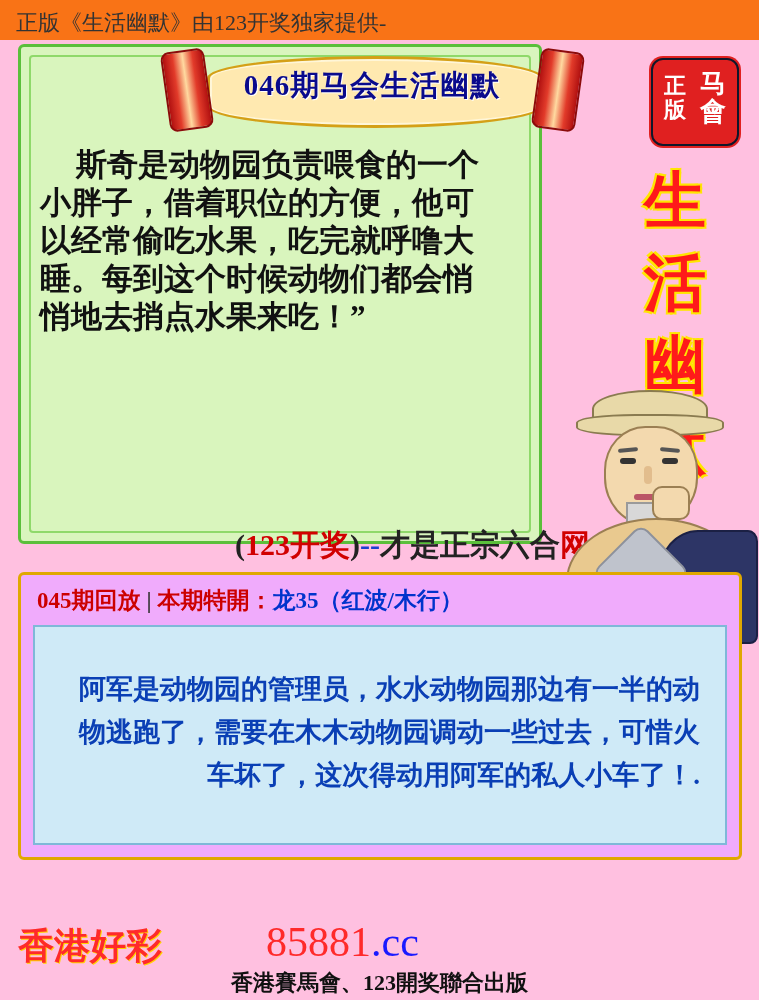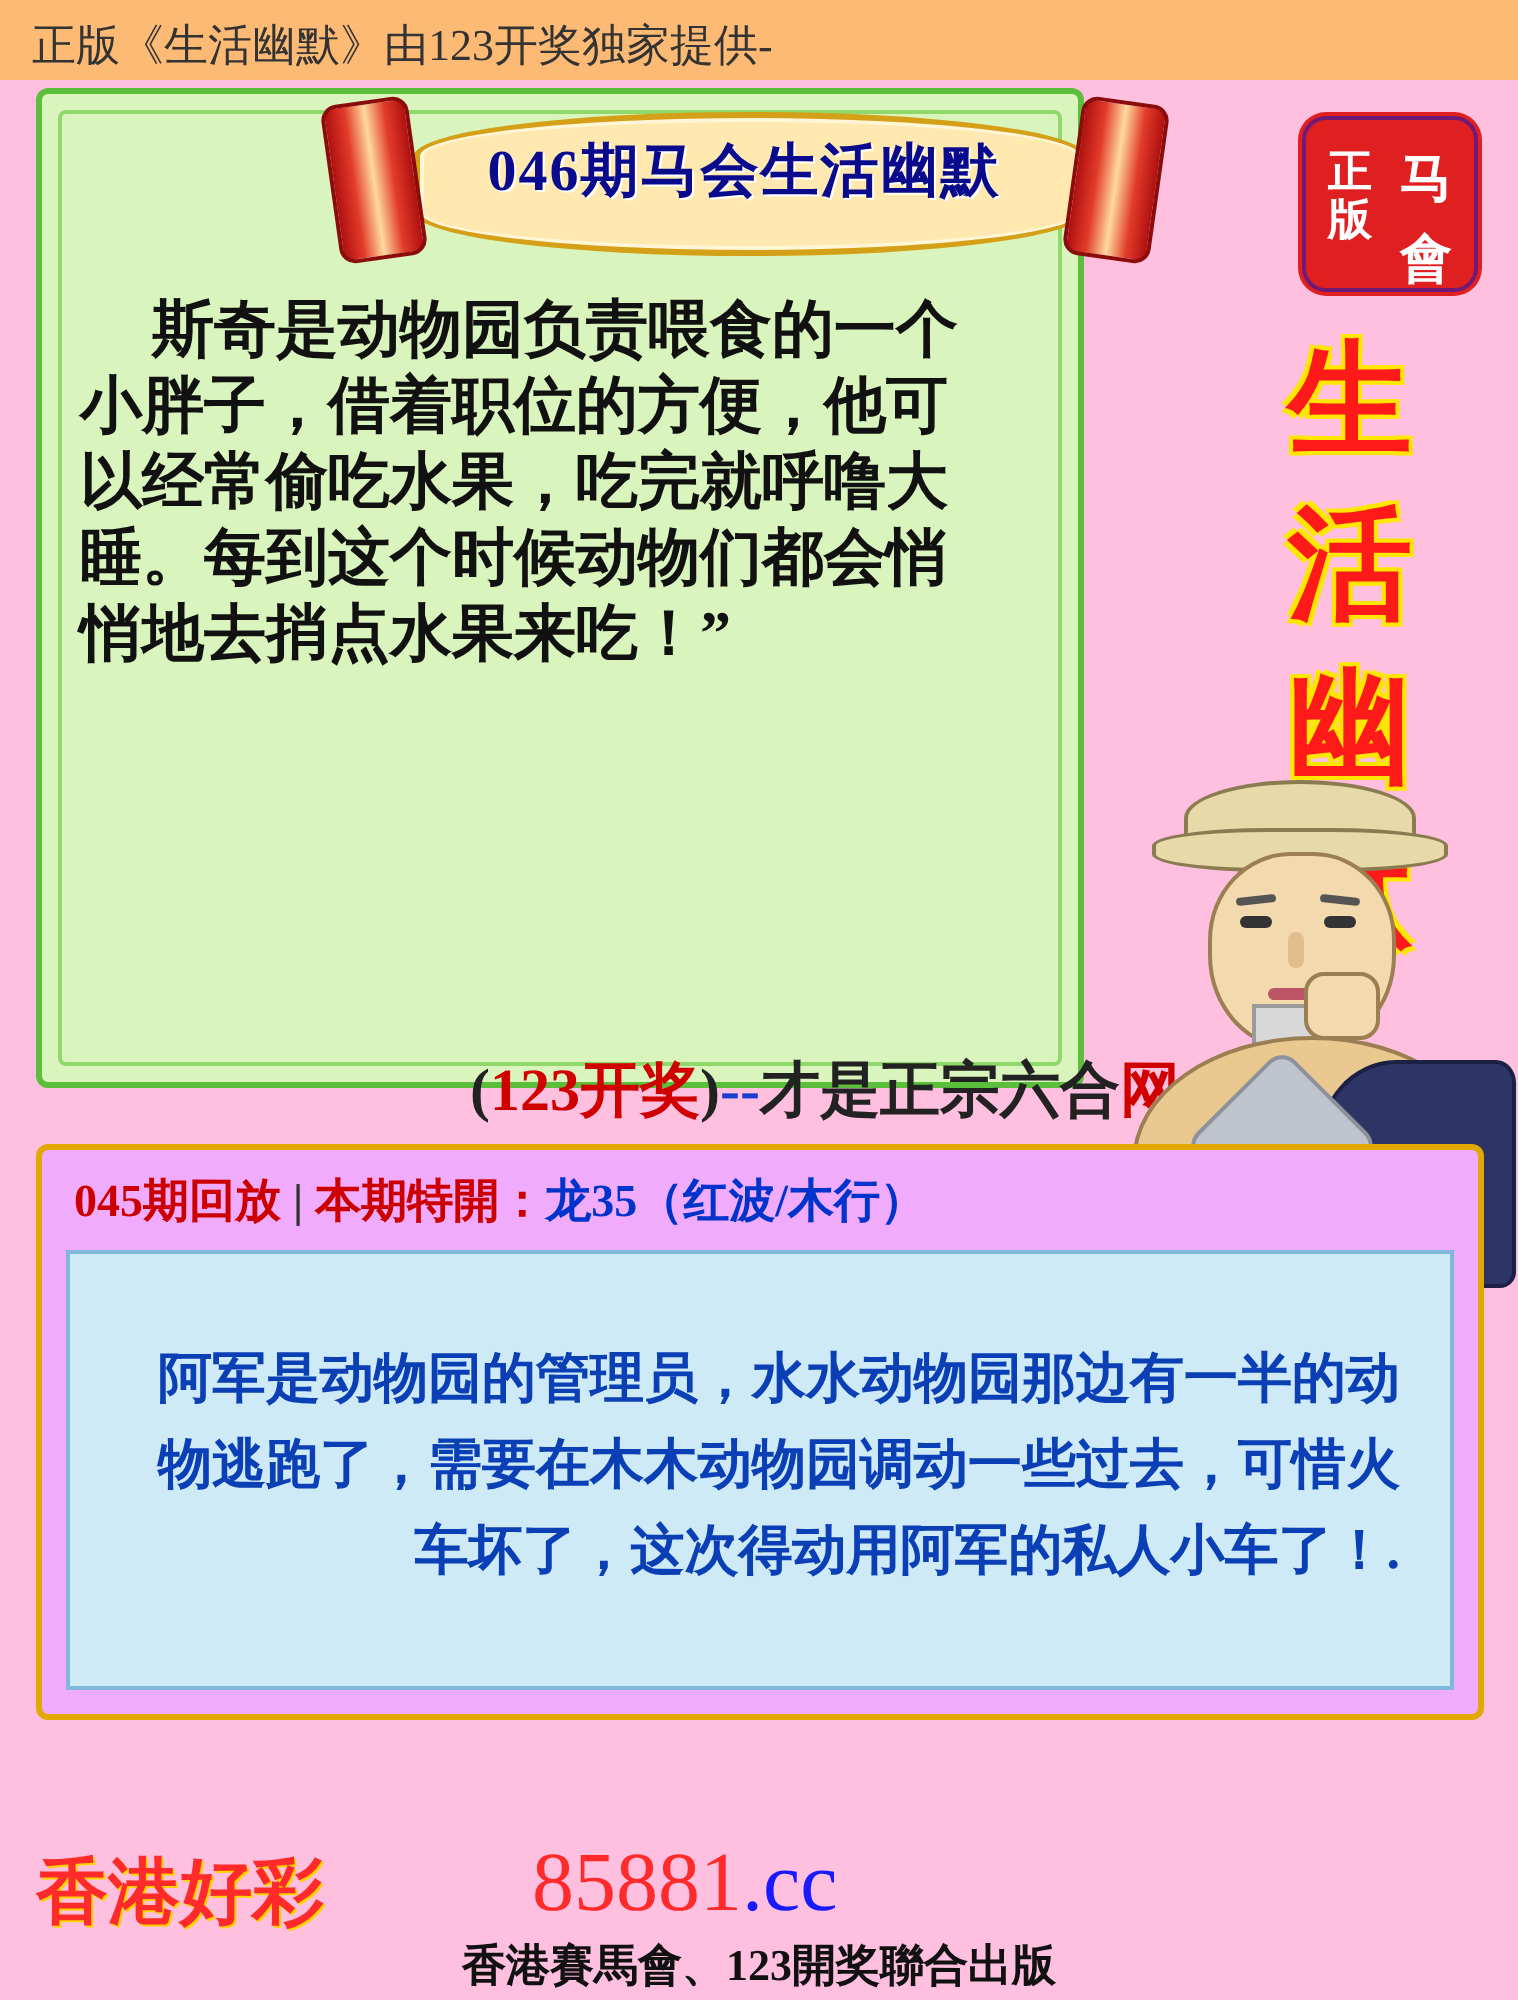--- a/index.html
+++ b/index.html
@@ -5,21 +5,21 @@
   html,body{margin:0;padding:0;}
   body{
     width:759px;height:1000px;
     background:#ffc0e0;
     font-family:"Liberation Sans",sans-serif;
     position:relative;
     overflow:hidden;
   }
   .topbar{
     position:absolute;left:0;top:0;width:759px;height:40px;
-    background:#fdba74;
+    background:#f97316;
   }
   .top-left{
     position:absolute;left:16px;top:8px;
     font-size:22px;color:#333;font-family:"Liberation Serif",serif;
     white-space:nowrap;
   }
   .top-right{
     position:absolute;left:618px;top:8px;
     font-size:22px;color:#333;font-family:"Liberation Serif",serif;
     white-space:nowrap;
@@ -130,29 +130,29 @@
     text-shadow:2px 2px 0 #ffe600, -2px -2px 0 #ffe600, 2px -2px 0 #ffe600, -2px 2px 0 #ffe600;
     letter-spacing:0;
   }
   .vert span{display:block;}
 
   
   .stamp{
     position:absolute;left:651px;top:58px;width:84px;height:84px;
     background:#e02020;
     border-radius:12px;
-    border:2px solid #701a75;
+    border:2px solid #0f172a;
     box-shadow:0 0 0 2px #e02020;
   }
   .stamp-t{
     position:absolute;color:#fff;font-weight:bold;
     font-family:"Liberation Serif",serif;font-size:22px;line-height:24px;
   }
   .stamp-l{left:8px;top:14px;width:28px;text-align:center;}
-  .stamp-r{right:8px;top:10px;width:32px;text-align:center;font-size:26px;line-height:40px;}
+  .stamp-r{right:8px;top:10px;width:32px;text-align:center;font-size:26px;line-height:28px;}
 
   
   .man{position:absolute;left:540px;top:390px;width:220px;height:250px;}
   .m-hat{
     position:absolute;left:52px;top:0;width:112px;height:34px;
     background:#e8d9a8;border:2px solid #8a7b50;border-radius:50% 50% 10% 10%;
   }
   .m-hat2{
     position:absolute;left:36px;top:24px;width:144px;height:18px;
     background:#e8d9a8;border:2px solid #8a7b50;border-radius:40%;

